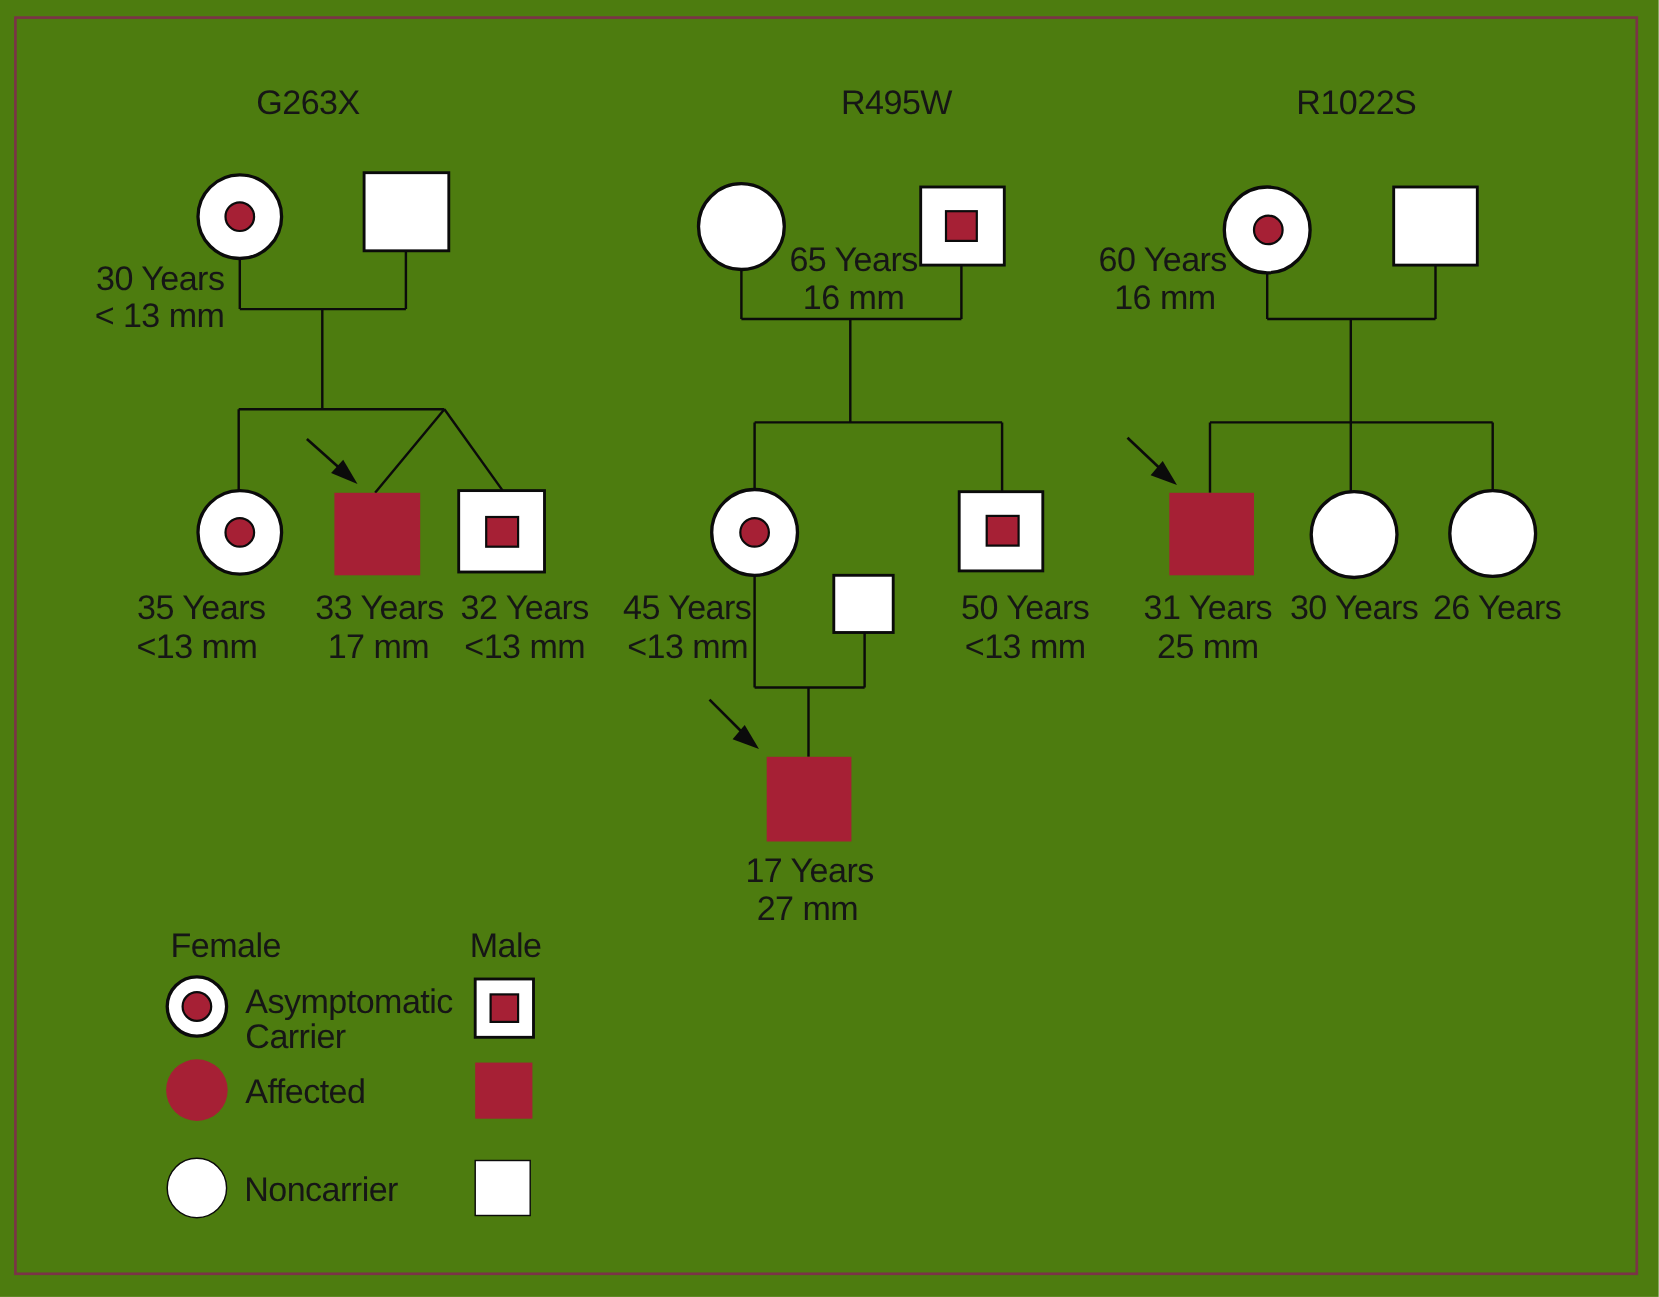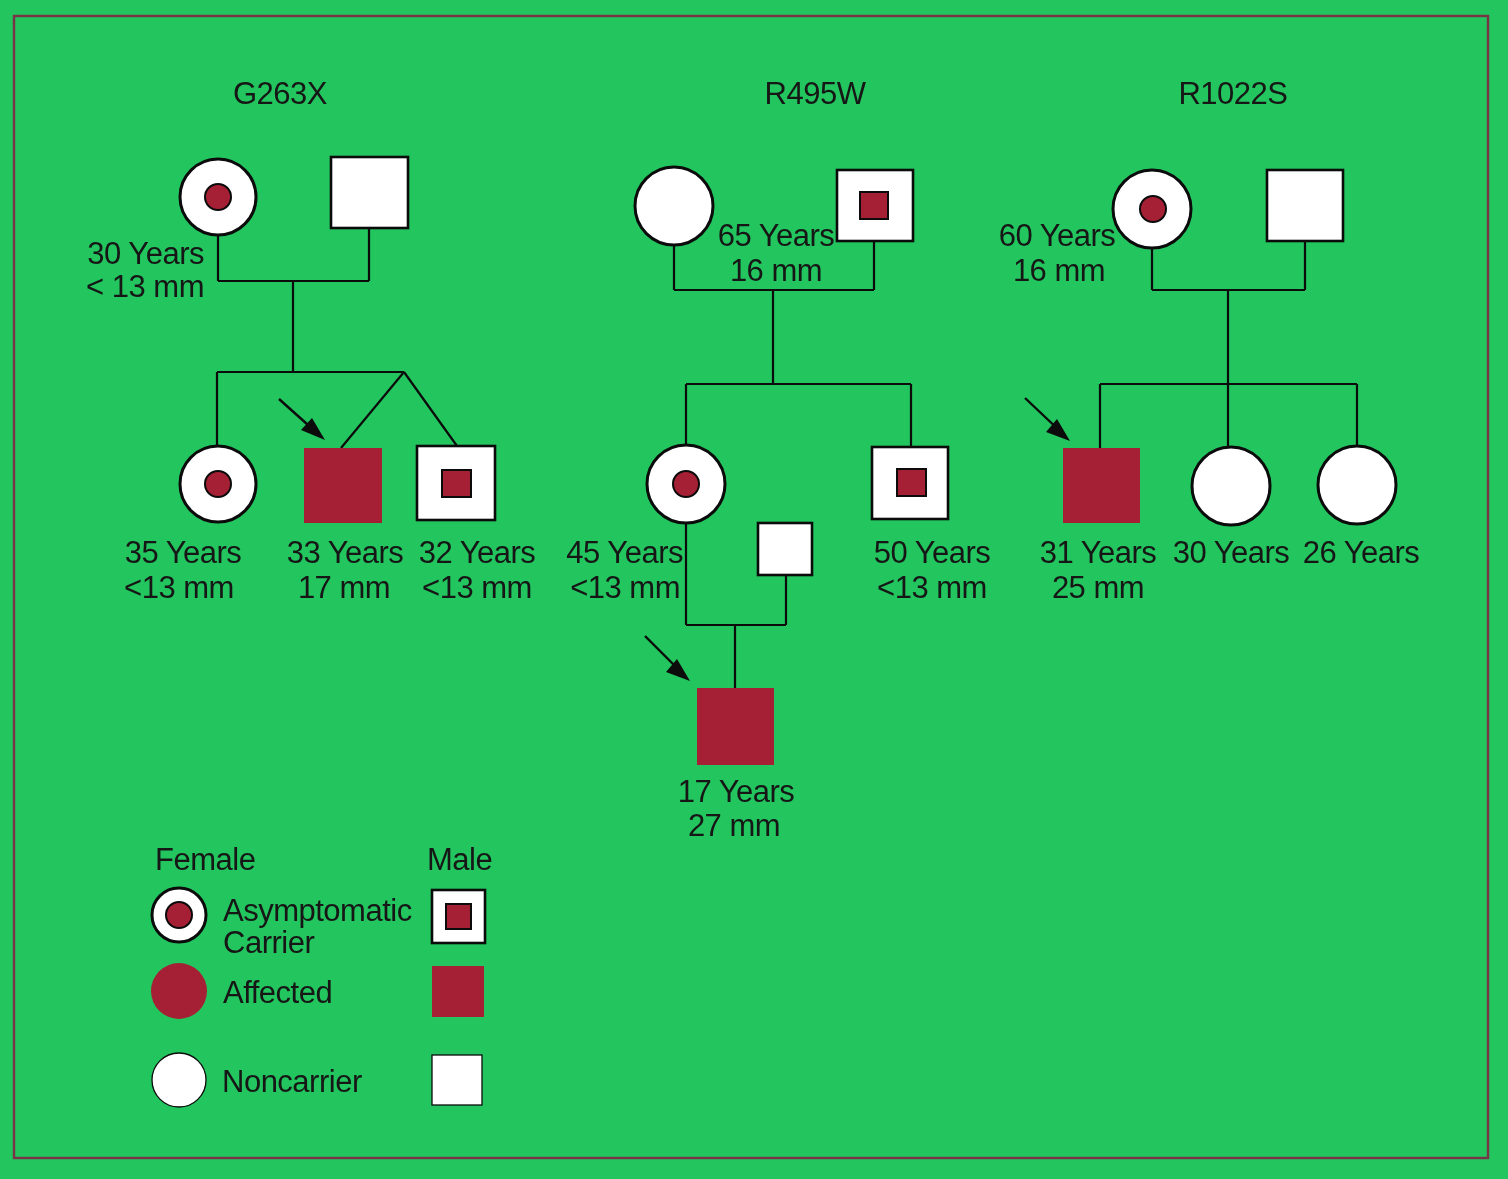--- a/index.html
+++ b/index.html
@@ -4,21 +4,21 @@
 <style>
   html, body {
     margin: 0;
     padding: 0;
     background: #ffffff;
   }
   .stage {
     position: relative;
     width: 1508px;
     height: 1179px;
-    background: #22c55e;
+    background: #4d7c0f;
   }
   svg { display: block; }
   .t {
     font-family: "Liberation Sans", "DejaVu Sans", sans-serif;
     font-size: 31px;
     letter-spacing: -0.5px;
     fill: #161616;
   }
   .title { font-size: 31px; }
   .sym {

